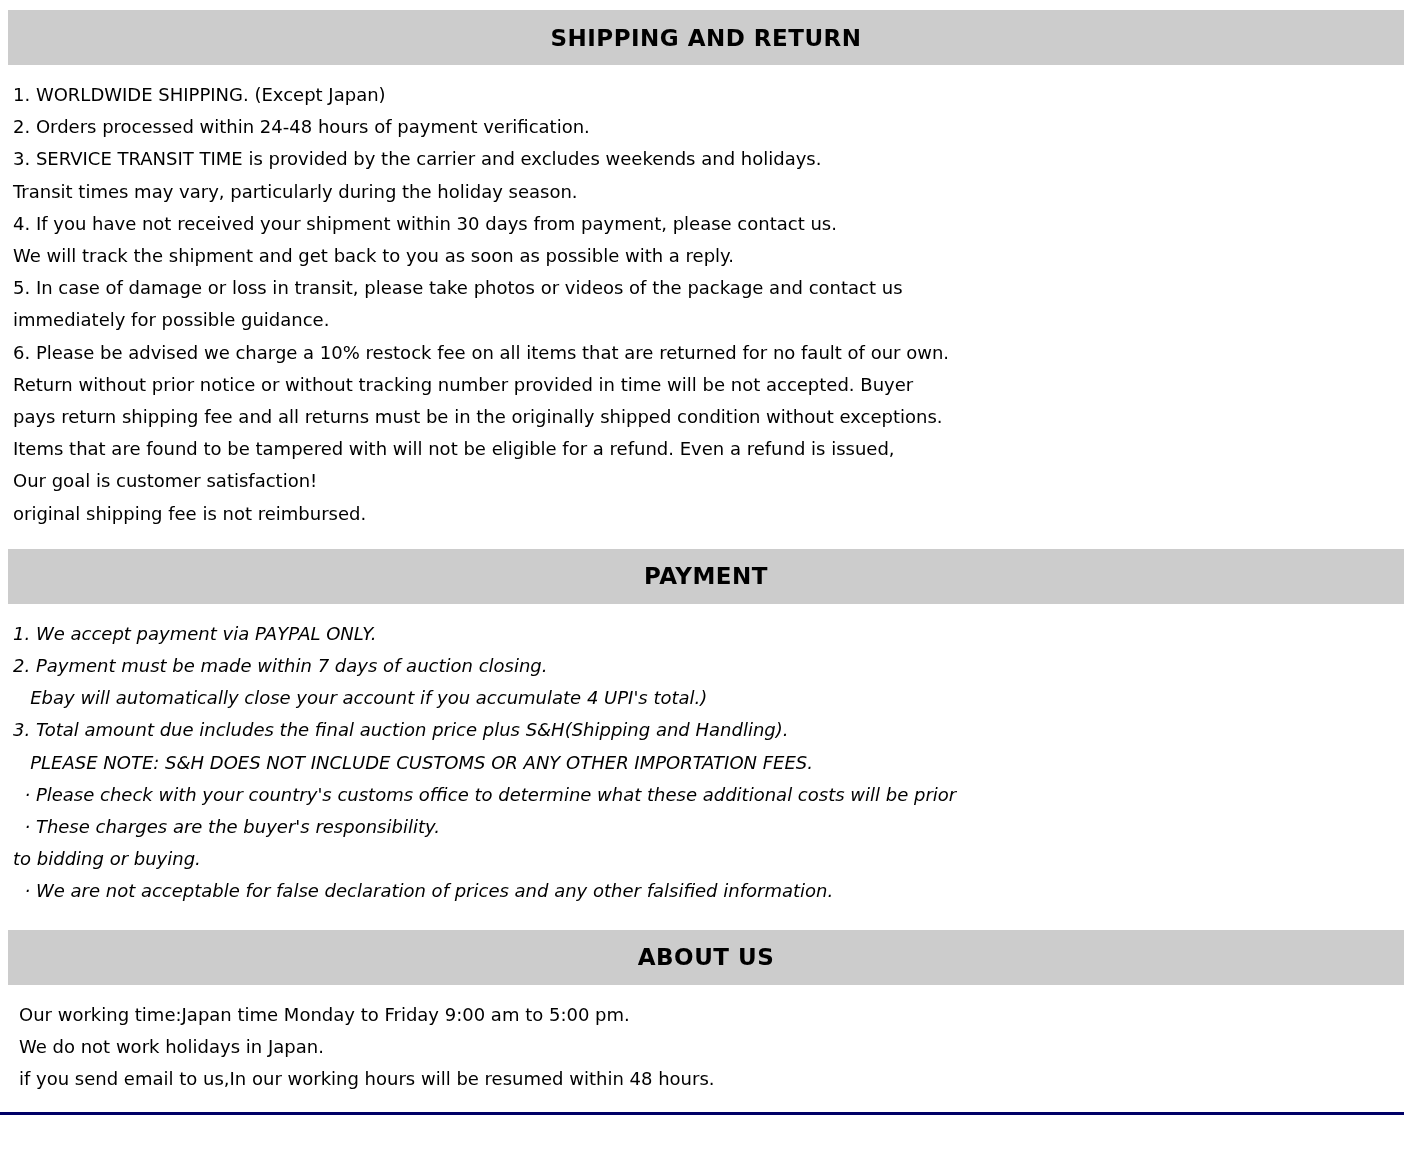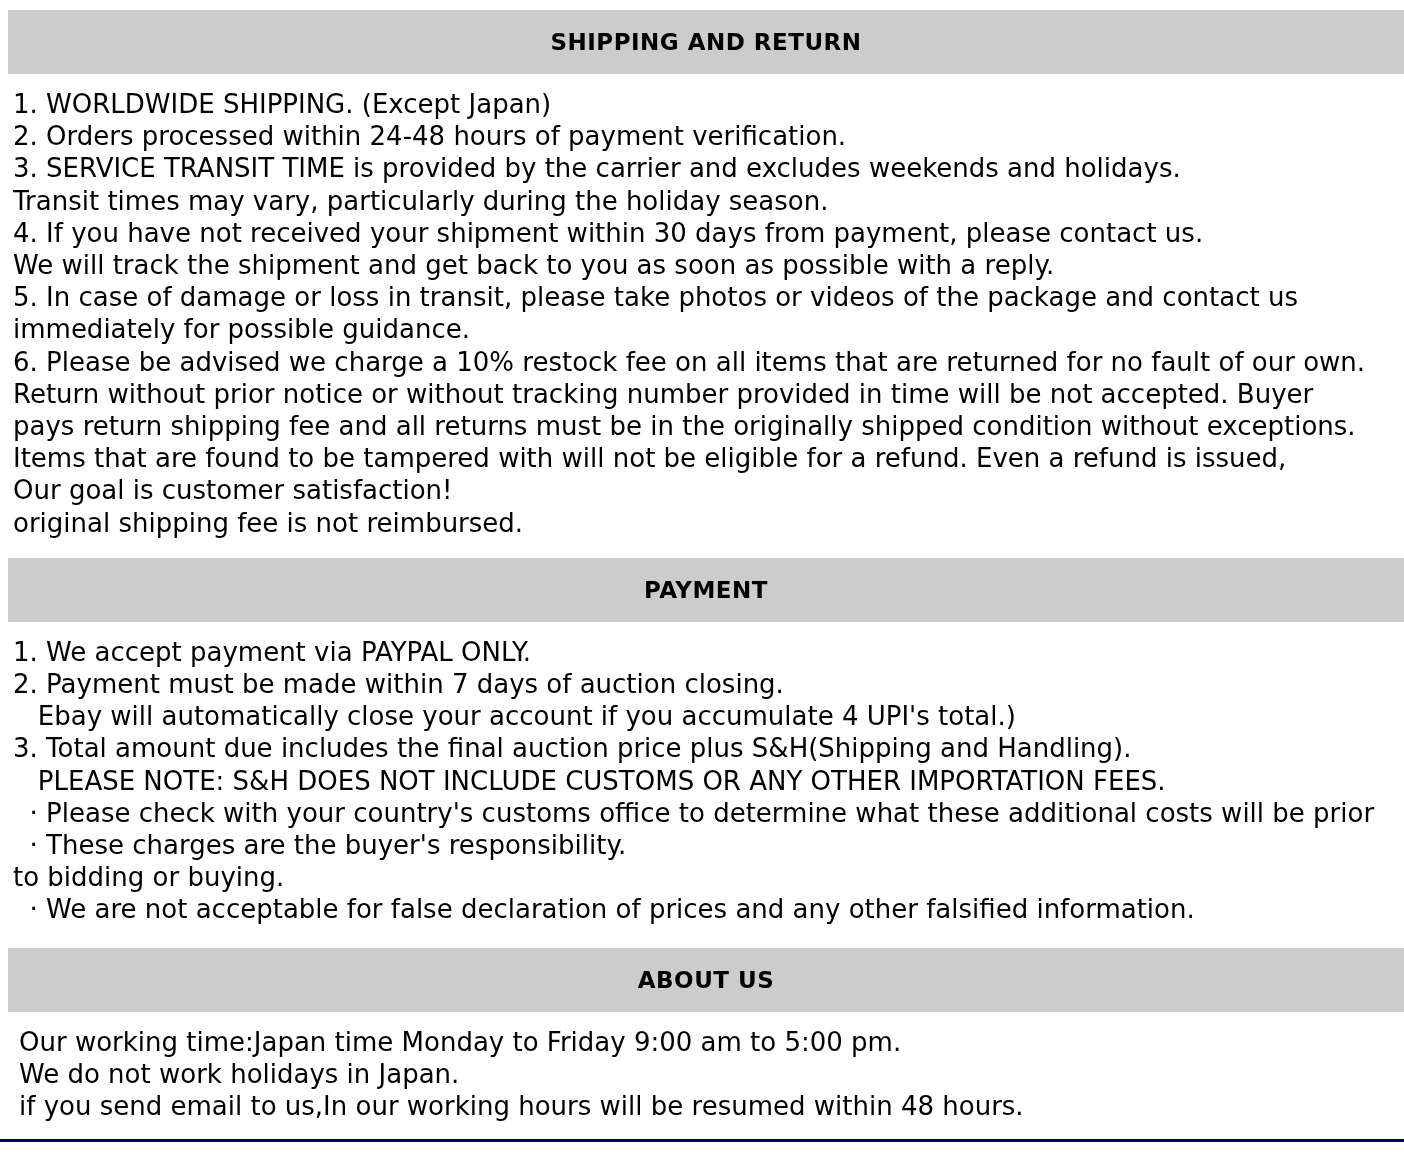--- a/index.html
+++ b/index.html
@@ -12,39 +12,40 @@
   body{
     width:1404px;
     height:1154px;
     background:var(--page-bg);
     color:var(--text);
     font-family:"DejaVu Sans","Liberation Sans",sans-serif;
     overflow:hidden;
   }
   .section-header{
     margin-left:8px;
-    height:64px;
+    height:55px;
     background:var(--header-bg);
     display:flex;
     align-items:center;
     justify-content:center;
     font-size:23px;
     font-weight:bold;
     letter-spacing:0.5px;
   }
   .section-header.first{
     margin-top:10px;
   }
   .section-body{
     padding:14px 0 19px 13px;
-    font-size:26px;
+    font-size:18px;
     line-height:32.2px;
   }
   .section-body.payment{
     padding-bottom:22px;
+    font-style:italic;
   }
   .section-body.about{
     padding-bottom:0;
     margin-left:6px;
   }
   .line{
     white-space:pre-wrap;
   }
   .bottom-divider{
     margin-top:17px;

